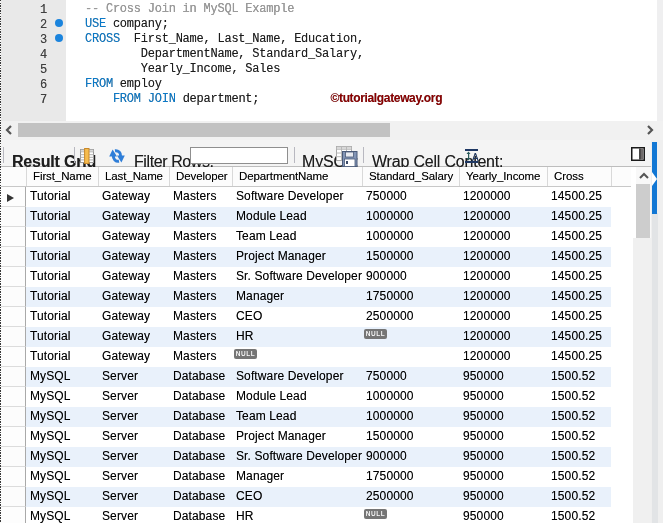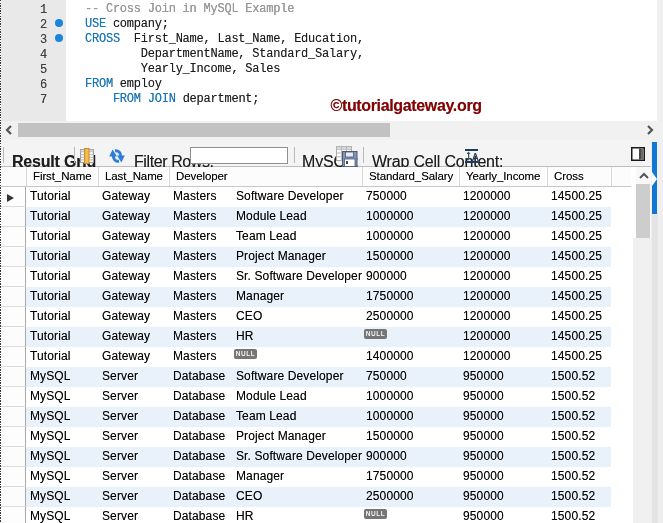--- a/index.html
+++ b/index.html
@@ -18,21 +18,21 @@
         line-height:15px;letter-spacing:-0.23px;white-space:pre;color:#1c1c1c;}
   .kw{color:#0a79c8;}
   .cm{color:#9a9a9a;}
   #rstrip{left:657px;top:0;width:6px;height:121px;background:#efeff0;}
   
   #dotedge{left:0;top:0;width:1px;height:523px;
     background:repeating-linear-gradient(to bottom,#3a3a3a 0 1.5px,#f8f8f8 1.5px 2.6px);z-index:50;}
   
   #hscroll{left:0;top:121px;width:663px;height:19px;background:#f1f1f1;}
   #hthumb{left:18px;top:123px;width:372px;height:14px;background:#c2c2c2;}
-  #watermark{left:330.5px;top:97px;font-size:16px;font-weight:bold;color:#8b0000;
+  #watermark{left:330.5px;top:91px;font-size:12px;font-weight:bold;color:#8b0000;
              letter-spacing:-0.35px;z-index:60;}
   
   #toolbar{left:0;top:140px;width:663px;height:27px;background:#f4f4f4;
            border-bottom:1px solid #bdbdbd;box-sizing:border-box;}
   .tbtext{position:absolute;font-size:16px;color:#1e1e1e;top:155px;line-height:13px;letter-spacing:-0.2px;}
   .tsep{position:absolute;top:147px;width:1px;height:16px;background:#b8b8c0;}
   #filterbox{left:190px;top:147px;width:96px;height:15px;background:#fff;
              border:1px solid #8f8f8f;}
   
   #grid{left:0;top:167px;width:631px;height:356px;background:#fff;}
@@ -143,20 +143,21 @@
     <rect x="0.75" y="0.75" width="12.5" height="12.5" fill="#fff" stroke="#1a1a1a" stroke-width="1.5"></rect>
     <rect x="9" y="1.5" width="3.5" height="11" fill="#6e6a6a"></rect>
     <line x1="8.8" y1="1.5" x2="8.8" y2="12.5" stroke="#1a1a1a" stroke-width="1.2"></line>
   </svg>
 
   <div class="abs" id="grid">
     <div id="ghead">
       <div class="hc" style="left: 26px; width: 72px;">First_Name</div>
       <div class="hc" style="left: 98px; width: 71px;">Last_Name</div>
       <div class="hc" style="left: 169px; width: 63px;">Developer</div>
+      <div class="hc" style="left: 232px; width: 130px;">DepartmentName</div>
       <div class="hc" style="left: 459px; width: 88px;">Yearly_Income</div>
       <div class="hc" style="left: 362px; width: 97px;">Standard_Salary</div>
       <div class="hc" style="left: 547px; width: 63.5px;">Cross</div>
       <div class="hc" style="left: 610.5px; width: 1px;"></div>
     </div>
     <div class="row" style="top: 20px;">
       <div class="mark"></div>
       <div style="position: absolute; left: 7px; top: 7px; width: 0px; height: 0px; border-top: 4.5px solid transparent; border-bottom: 4.5px solid transparent; border-left: 7.5px solid rgb(51, 51, 51);"></div>
       <div class="cell" style="left: 26px; width: 68px;">Tutorial</div>
       <div class="cell" style="left: 98px; width: 67px;">Gateway</div>
@@ -235,21 +236,20 @@
       <div class="nullb" style="left: 364px;">NULL</div>
       <div class="cell" style="left: 459px; width: 84px;">1200000</div>
       <div class="cell" style="left: 547px; width: 59.5px;">14500.25</div>
     </div>
     <div class="row" style="top: 180px;">
       <div class="mark"></div>
       <div class="cell" style="left: 26px; width: 68px;">Tutorial</div>
       <div class="cell" style="left: 98px; width: 67px;">Gateway</div>
       <div class="cell" style="left: 169px; width: 59px;">Masters</div>
       <div class="nullb" style="left: 234px;">NULL</div>
-      <div class="cell" style="left: 362px; width: 93px;">1400000</div>
       <div class="cell" style="left: 459px; width: 84px;">1200000</div>
       <div class="cell" style="left: 547px; width: 59.5px;">14500.25</div>
     </div>
     <div class="row rblue" style="top: 200px; width: 610.5px; left: 0px;">
       <div class="mark" style="background: rgb(252, 252, 252);"></div>
       <div class="cell" style="left: 26px; width: 68px;">MySQL</div>
       <div class="cell" style="left: 98px; width: 67px;">Server</div>
       <div class="cell" style="left: 169px; width: 59px;">Database</div>
       <div class="cell" style="left: 232px; width: 126px;">Software Developer</div>
       <div class="cell" style="left: 362px; width: 93px;">750000</div>

